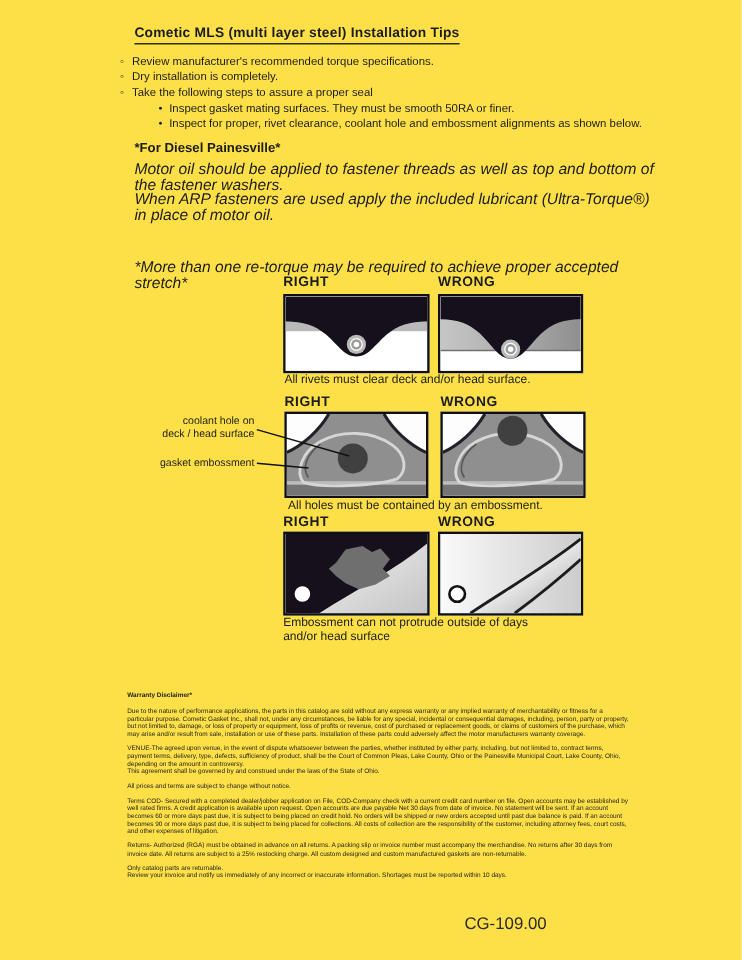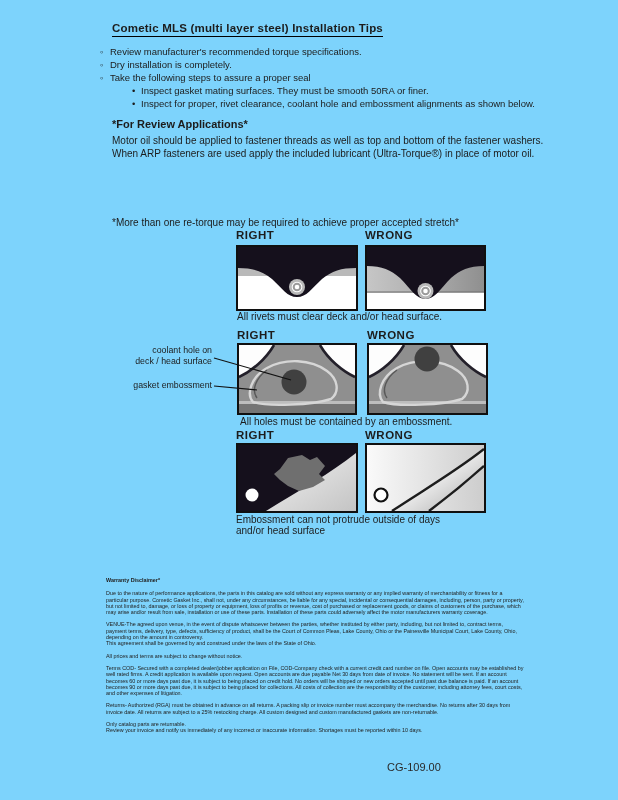--- a/index.html
+++ b/index.html
@@ -1,51 +1,51 @@
 <!DOCTYPE html>
 <html><head>
 <meta charset="utf-8">
 <style>
   html,body { margin:0; padding:0; background:#ffffff; }
   .page {
-    position:relative; width:618px; height:800px; background:#7dd3fc;
+    position:relative; width:618px; height:800px; background:#fde047;
     font-family:"Liberation Sans", sans-serif; color:#1c1c1c; overflow:hidden;
   }
   .title {
     position:absolute; left:112px; top:22px;
     font-size:11.5px; font-weight:bold; letter-spacing:.2px;
     border-bottom:1.5px solid #000; padding-bottom:2px;
   }
   .bullets { position:absolute; left:100px; top:45px; font-size:9.5px; }
   .brow { display:flex; line-height:13px; }
   .brow .mark { width:10px; flex:0 0 10px; }
   .brow.sub { margin-left:32px; }
   .brow.sub .mark { width:9px; flex:0 0 9px; }
 
   .diesel-heading { position:absolute; left:112px; top:118px; font-size:11px; font-weight:bold; }
-  .para { position:absolute; left:112px; width:440px; font-size:10px; line-height:12.5px; white-space:pre-line; }
+  .para { position:absolute; left:112px; width:440px; font-size:13px; line-height:12.5px; white-space:pre-line;font-style:italic; }
   .p1 { top:135px; }
   .p2 { top:169px; }
   .pnote { top:217px; }
 
   .dlabel { position:absolute; font-size:11.5px; font-weight:bold; text-align:left; letter-spacing:.5px; }
   .panel { position:absolute; box-sizing:border-box; border:2px solid #101010; background:#fff; }
   .panel svg { display:block; width:100%; height:100%; }
   .caption { position:absolute; font-size:10px; line-height:11px; white-space:pre-line; }
 
   .side-label { position:absolute; font-size:8.8px; line-height:10.5px; text-align:right; white-space:pre-line; }
   .lbl-coolant { left:130px; width:82px; top:345px; }
   .lbl-emboss  { left:120px; width:92px; top:380px; }
   .leader { position:absolute; left:0; top:0; width:618px; height:800px; pointer-events:none; z-index:5; }
 
   .disclaimer { position:absolute; left:106px; top:577px; width:418px; font-size:5.4px; line-height:6.3px; color:#222; }
   .disclaimer .dp { margin:0 0 6px 0; white-space:pre-line; }
   .disclaimer .dh { font-weight:bold; margin-bottom:7px; }
 
-  .footer-code { position:absolute; left:387px; top:761px; font-size:11px; color:#2a2a2a; }
+  .footer-code { position:absolute; left:387px; top:761px; font-size:14px; color:#2a2a2a; }
 </style>
 </head>
 <body>
 
 <div class="page">
 
   <div class="title">Cometic MLS (multi layer steel) Installation Tips</div>
 
   <div class="bullets">
     <div class="brow">
@@ -63,21 +63,21 @@
     <div class="brow sub">
       <span class="mark">•</span>
       <span>Inspect gasket mating surfaces.  They must be smooth 50RA or finer.</span>
     </div>
     <div class="brow sub">
       <span class="mark">•</span>
       <span>Inspect for proper, rivet clearance, coolant hole and embossment alignments as shown below.</span>
     </div>
   </div>
 
-  <div class="diesel-heading">*For Review Applications*</div>
+  <div class="diesel-heading">*For Diesel Painesville*</div>
   <div class="para p1">Motor oil should be applied to fastener threads as well as top and bottom of the fastener washers.
 When ARP fasteners are used apply the included lubricant (Ultra-Torque®) in place of motor oil.</div>
   <div class="para pnote">*More than one re-torque may be required to achieve proper accepted stretch*</div>
 
   <div class="dlabel" style="left:236px; top:229px; width:122px;">RIGHT</div>
   <div class="dlabel" style="left:365px; top:229px; width:121px;">WRONG</div>
 
   <div class="panel" style="left:236px; top:245px; width:122px; height:66px;">
     <svg viewBox="0 0 118 62" preserveAspectRatio="none">
       <rect width="118" height="62" fill="#ffffff"></rect>

